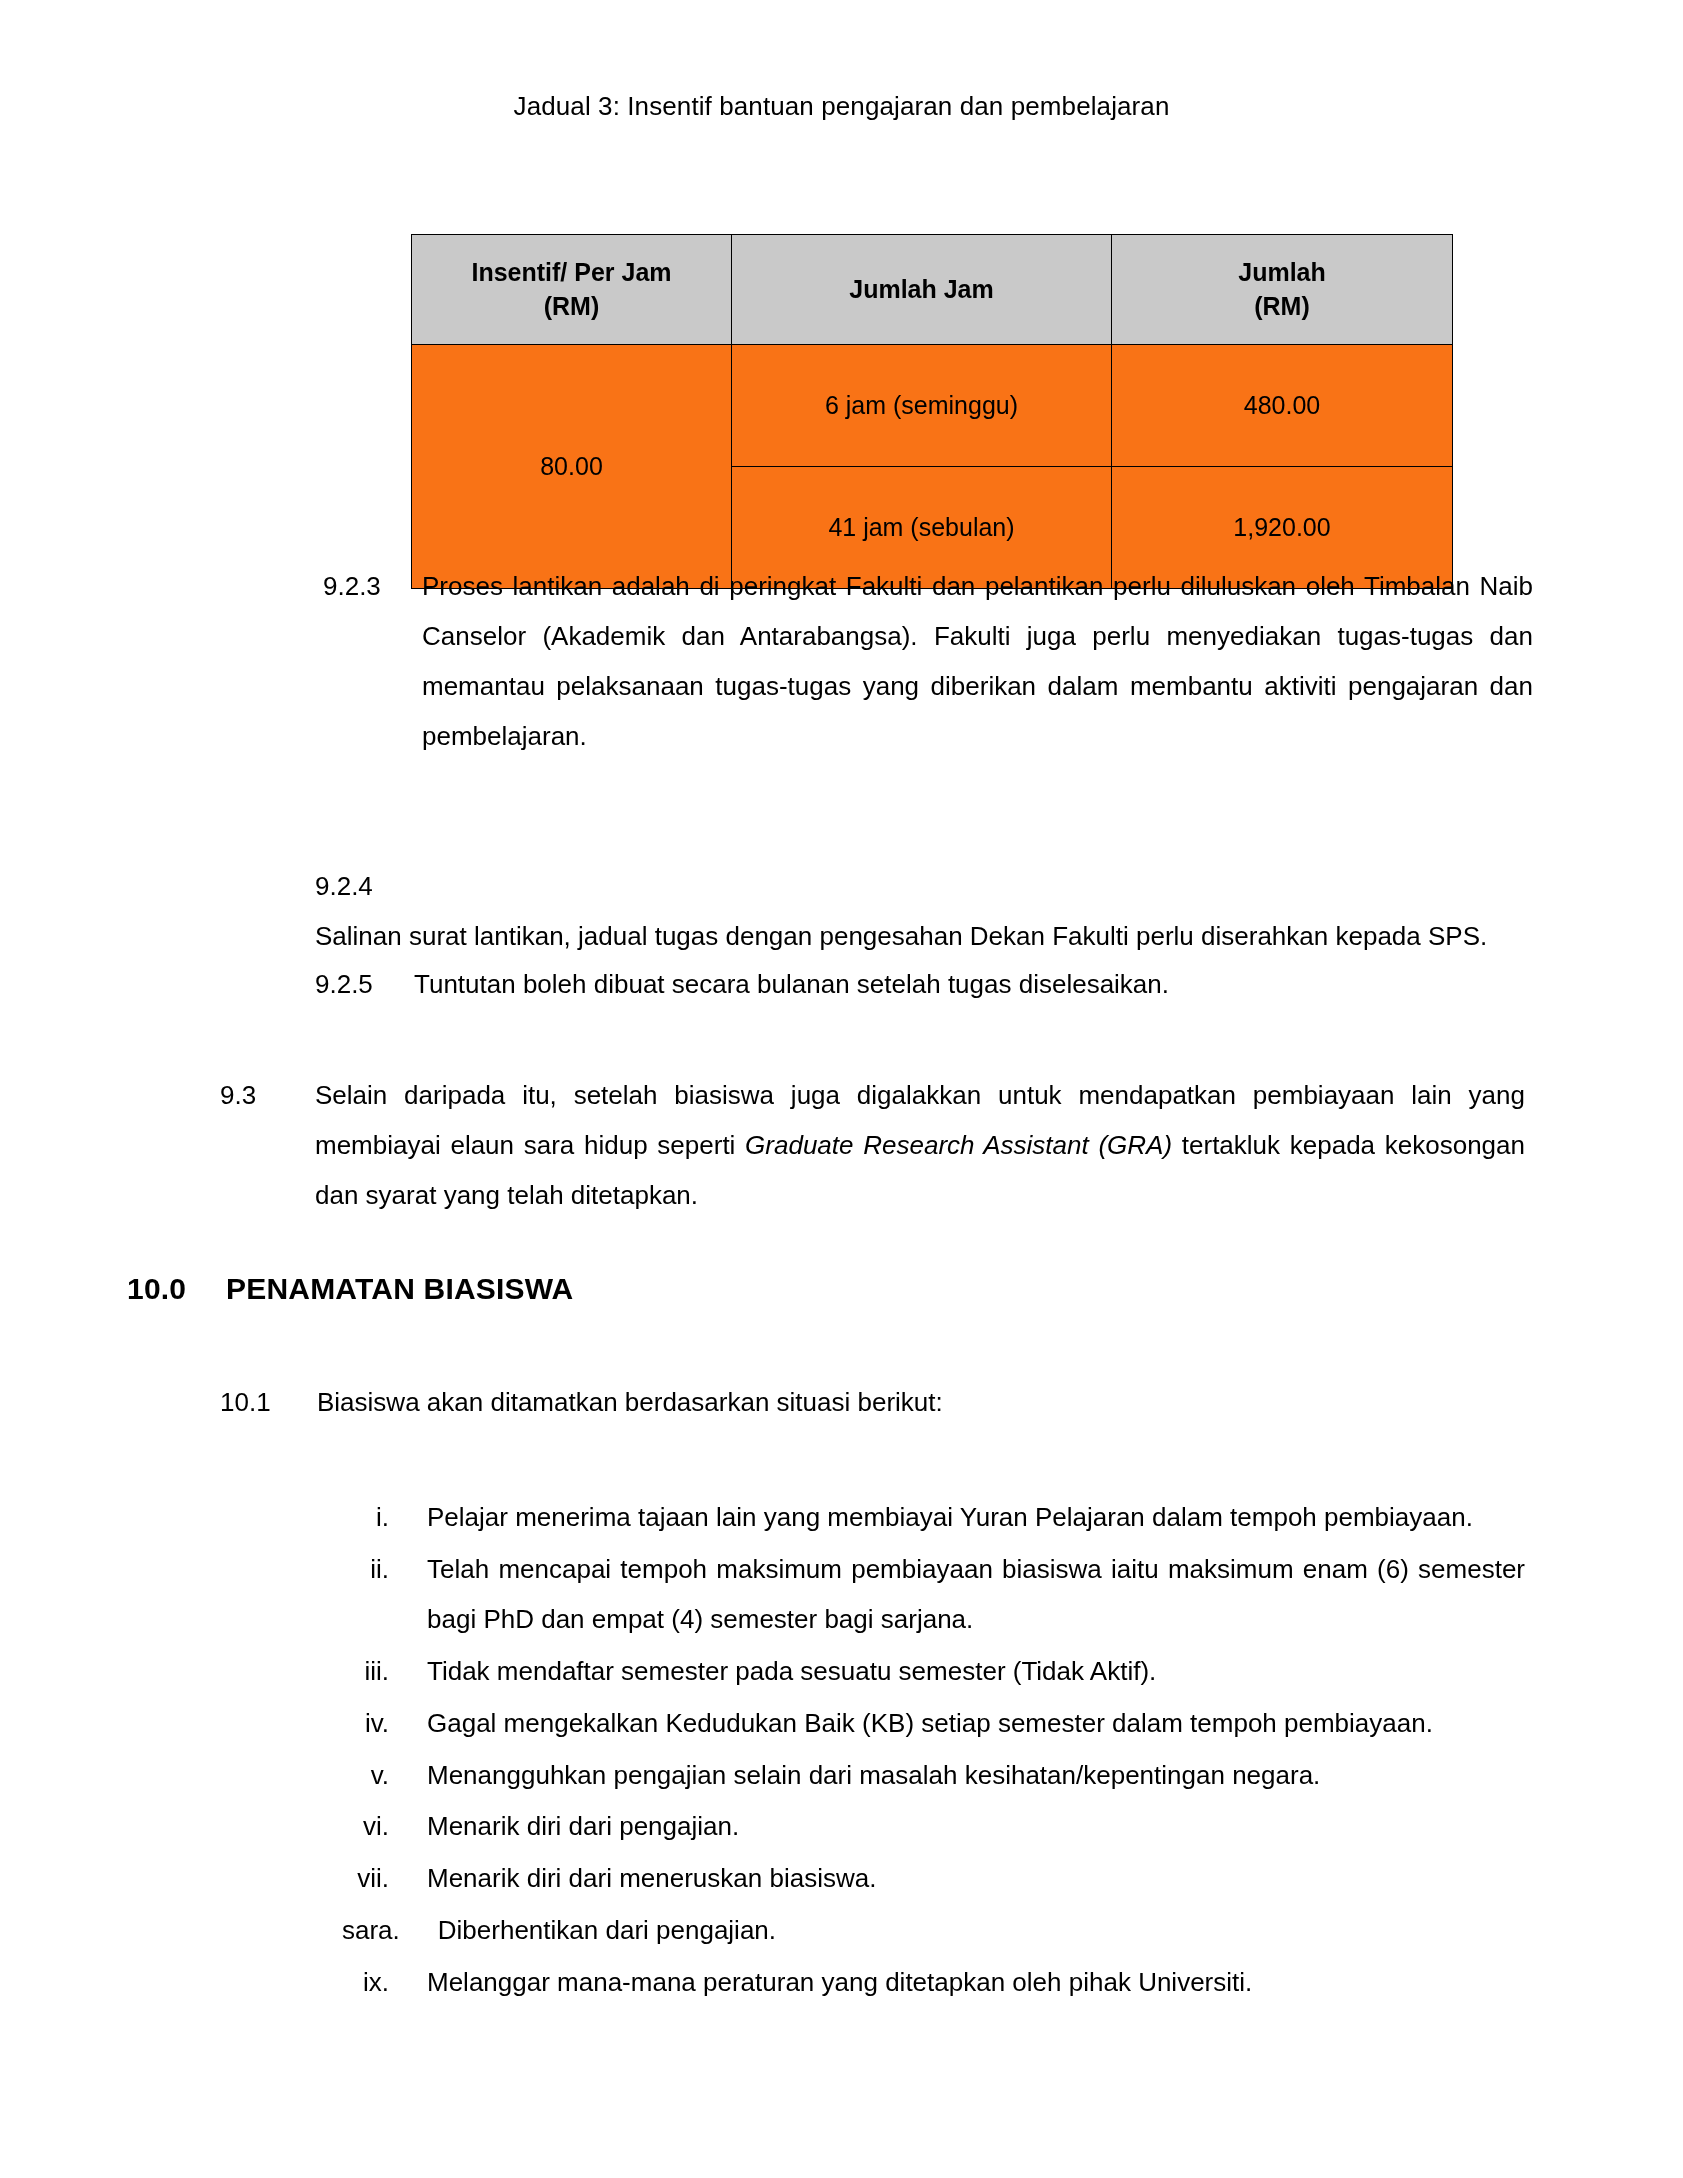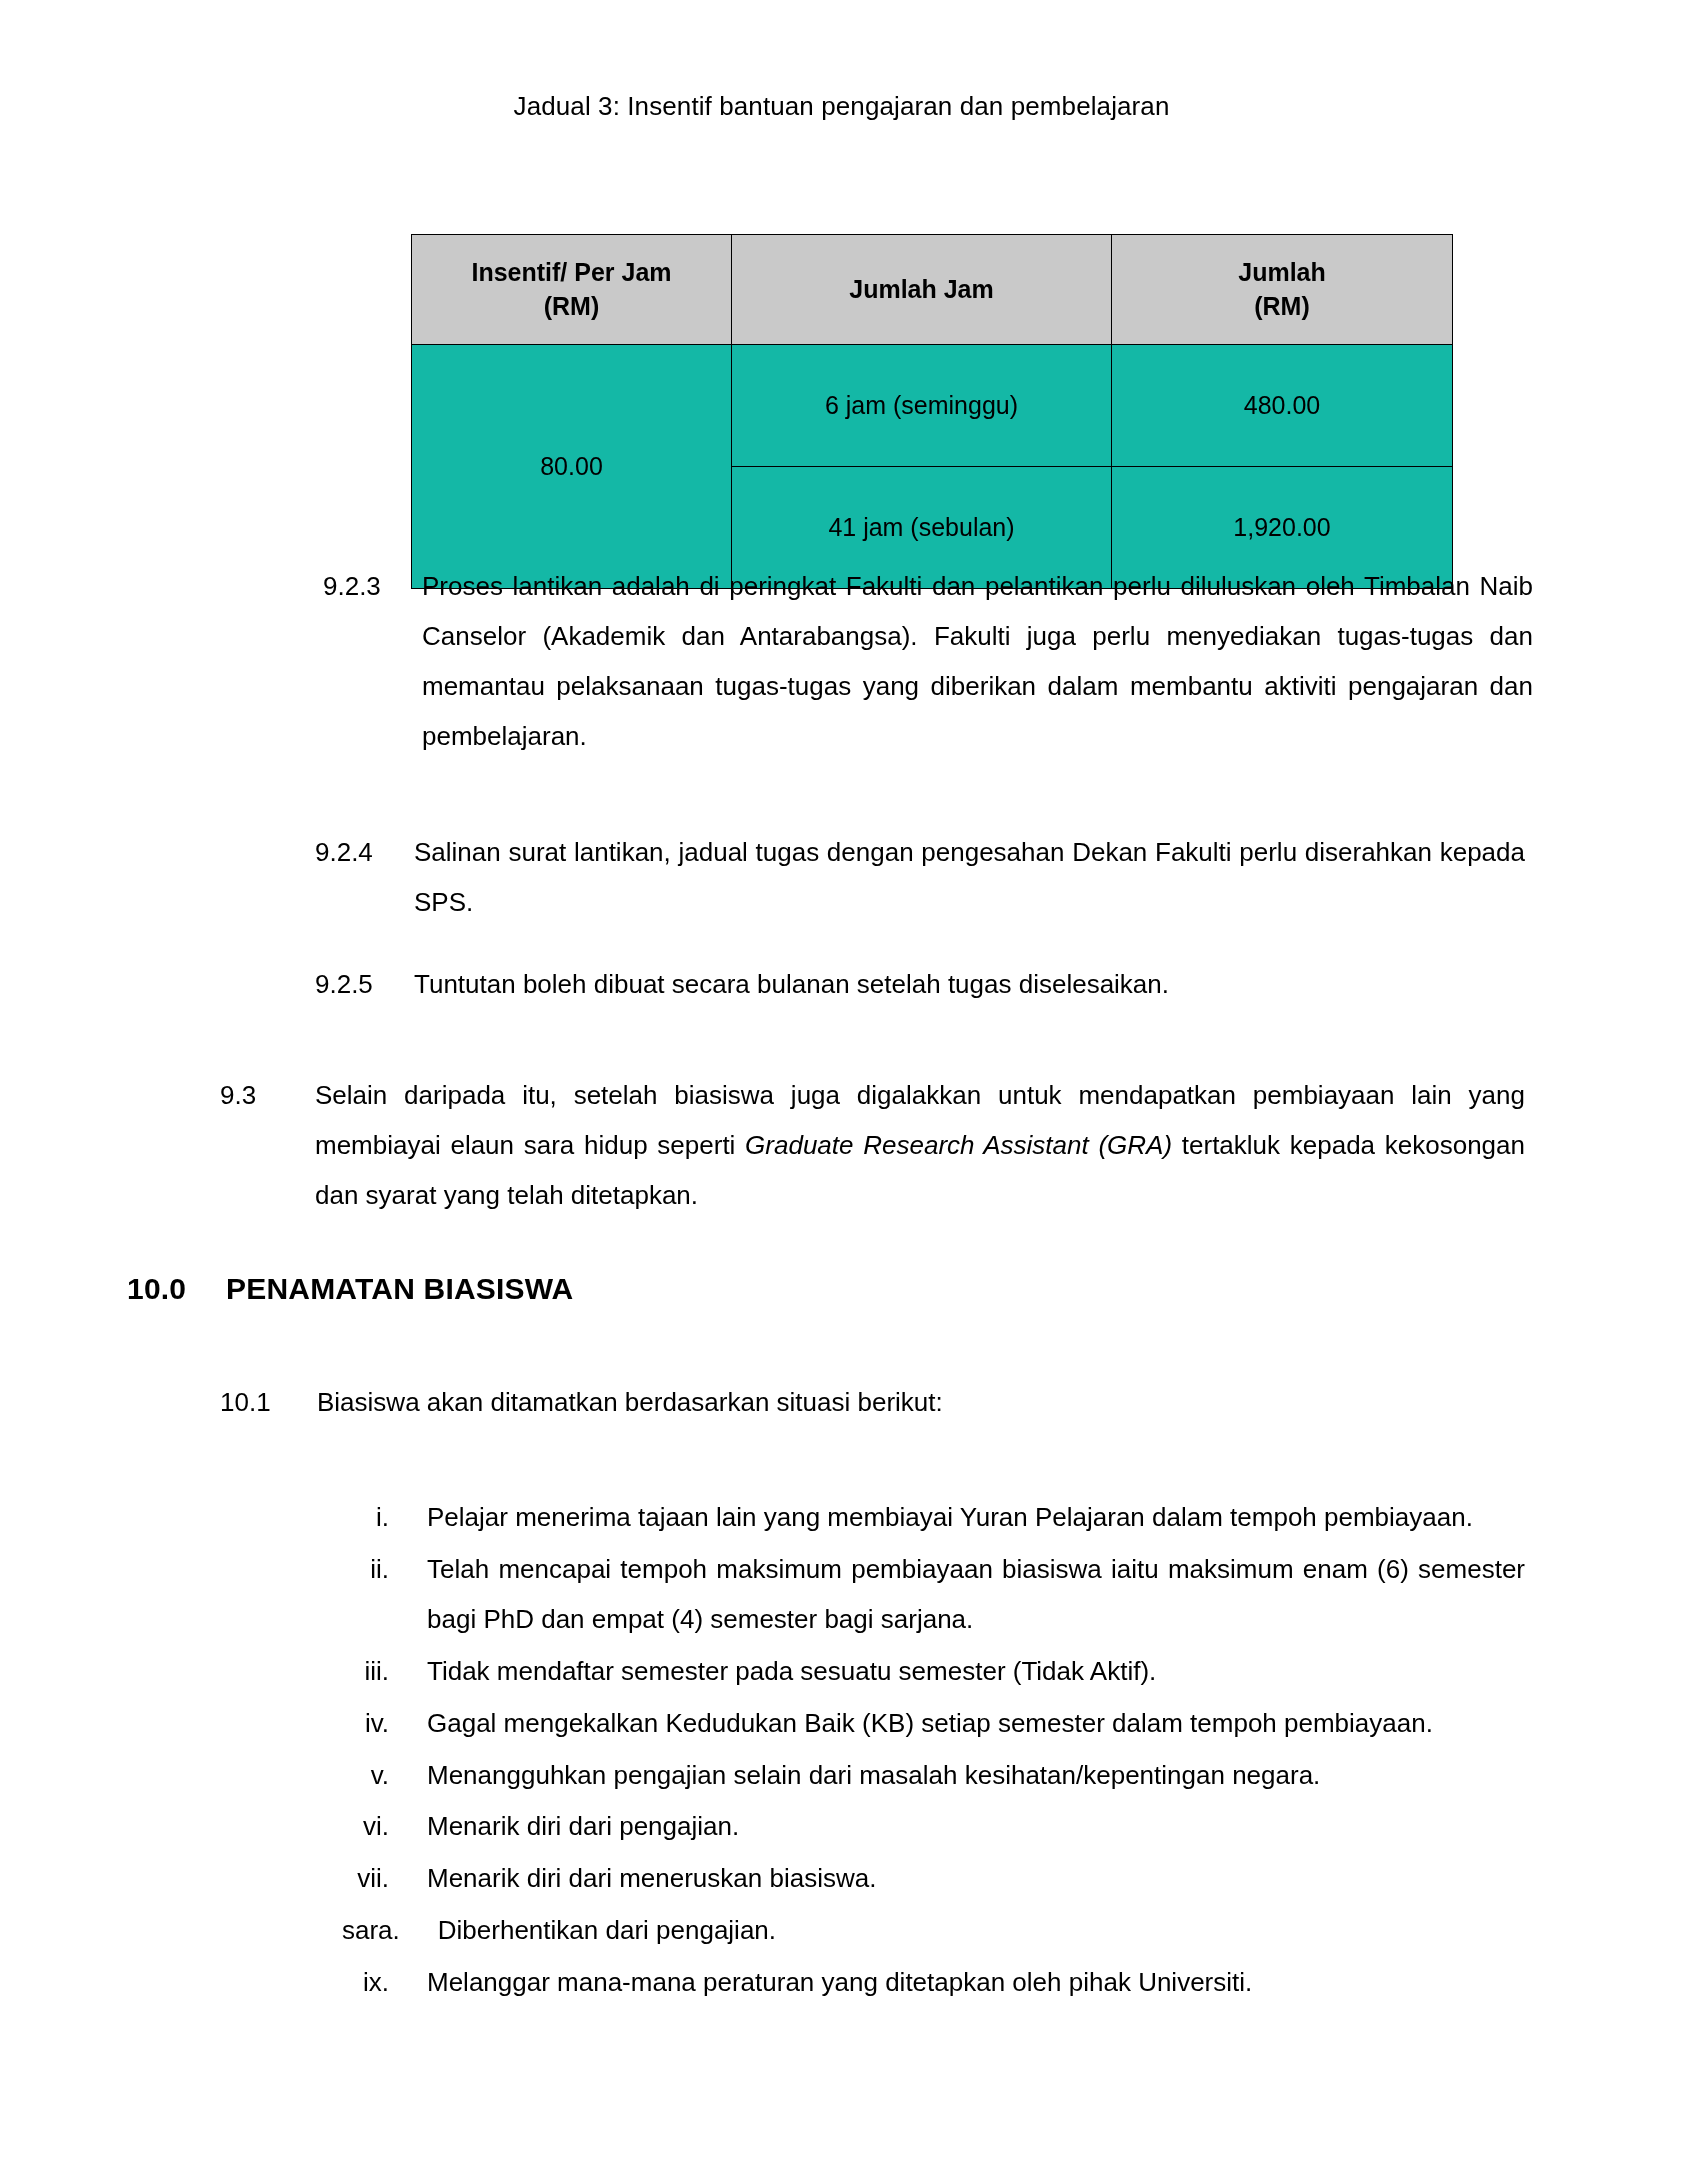--- a/index.html
+++ b/index.html
@@ -62,21 +62,21 @@
   table.incentive thead th {
     background: #c9c9c9;
     font-weight: bold;
     height: 97px;
   }
   .col-1 { width: 303px; }
   .col-2 { width: 363px; }
   .col-3 { width: 324px; }
   table.incentive tbody td {
     height: 109px;
-    background: #14b8a6;
+    background: #f97316;
   }
   .rate-cell {
     vertical-align: middle;
   }
 
   
   .para {
     position: absolute;
     display: flex;
     font-size: 26px;
@@ -93,21 +93,21 @@
   }
   .para .body.nojust {
     text-align: left;
   }
   .italic { font-style: italic; }
 
   
   #p-923 { left: 323px; top: 562px;  width: 1210px; }
   #p-923 .num { width: 99px; }
 
-  #p-924 { left: 315px; top: 828px;  width: 1210px; }
+  #p-924 { left: 315px; top: 862px;  width: 1210px; flex-direction: column; }
   #p-924 .num { width: 99px; }
 
   #p-925 { left: 315px; top: 960px;  width: 1210px; }
   #p-925 .num { width: 99px; }
 
   #p-93  { left: 220px; top: 1071px; width: 1305px; }
   #p-93 .num { width: 95px; }
 
   
   .heading {

